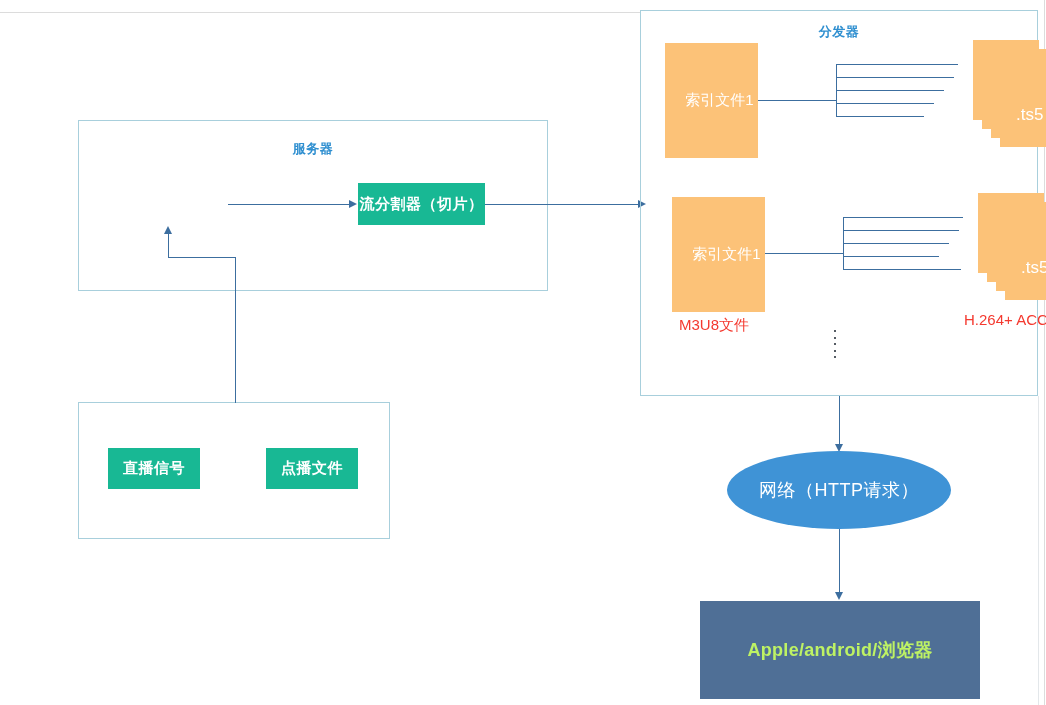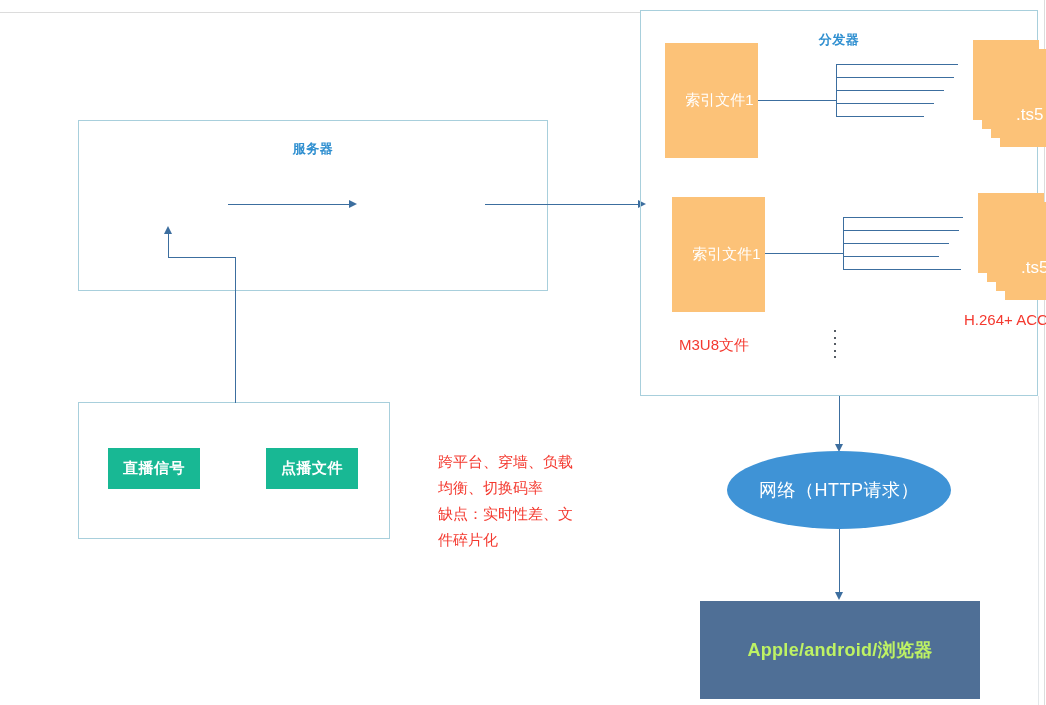--- a/index.html
+++ b/index.html
@@ -156,45 +156,42 @@
 <div id="canvas">
 
   <div class="rule" style="left:0;top:12px;width:640px;height:1px;"></div>
   <div class="rule" style="left:1044px;top:0;width:1px;height:705px;"></div>
   <div class="rule" style="left:1038px;top:396px;width:1px;height:309px;background:#e3e7ea;"></div>
 
   <div class="panel" style="left:78px;top:120px;width:470px;height:171px;"></div>
   <div class="panel-title" style="left:313px;top:140px;">服务器</div>
 
 
+  <div class="green-box" style="left:358px;top:183px;width:127px;height:42px;">流分割器（切片）</div>
 
   <div class="connector h" style="left:228px;top:204px;width:122px;"></div>
   <div class="arrowhead right" style="left:349px;top:200px;"></div>
 
   <div class="connector h" style="left:485px;top:204px;width:158px;"></div>
   <div class="arrowhead right" style="left:638px;top:200px;"></div>
 
   <div class="panel" style="left:78px;top:402px;width:312px;height:137px;"></div>
 
   <div class="green-box" style="left:266px;top:448px;width:92px;height:41px;">点播文件</div>
 
   <div class="green-box" style="left:108px;top:448px;width:92px;height:41px;">直播信号</div>
 
   <div class="connector v" style="left:235px;top:257px;height:146px;"></div>
   <div class="connector h" style="left:168px;top:257px;width:68px;"></div>
   <div class="connector v" style="left:168px;top:233px;height:25px;"></div>
   <div class="arrowhead up" style="left:164px;top:226px;"></div>
 
-  <div class="red-note" style="left:438px;top:449px;width:160px;">跨平台、穿墙、负载
-均衡、切换码率
-缺点：实时性差、文
-件碎片化</div>
 
   <div class="panel" style="left:640px;top:10px;width:398px;height:386px;"></div>
-  <div class="panel-title" style="left:839px;top:31px;">分发器</div>
+  <div class="panel-title" style="left:839px;top:23px;">分发器</div>
 
   <div class="orange-box" style="left:665px;top:43px;width:93px;height:115px;">索引文件1</div>
 
   <div class="seg-lines" style="left:758px;top:64px;width:200px;height:60px;">
     <div class="connector h" style="left:0;top:36px;width:78px;"></div>
     <div class="vline" style="left:78px;top:0;height:53px;"></div>
     <div class="hline" style="left:78px;top:0;width:122px;"></div>
     <div class="hline" style="left:78px;top:13px;width:118px;"></div>
     <div class="hline" style="left:78px;top:26px;width:108px;"></div>
     <div class="hline" style="left:78px;top:39px;width:98px;"></div>
@@ -223,21 +220,21 @@
 
   <div class="ts-stack" style="left:930px;top:193px;width:110px;height:110px;">
     <div class="sheet" style="left:0;top:0;width:66px;height:80px;"></div>
     <div class="sheet" style="left:9px;top:9px;width:66px;height:80px;"></div>
     <div class="sheet" style="left:18px;top:18px;width:66px;height:80px;"></div>
     <div class="sheet" style="left:27px;top:27px;width:66px;height:80px;"></div>
     <div class="ts-label" style="left:43px;top:65px;">.ts5</div>
   </div>
 
   <div class="red-label" style="left:964px;top:311px;">H.264+ ACC</div>
-  <div class="red-label" style="left:679px;top:336px;">M3U8文件</div>
+  <div class="red-label" style="left:679px;top:316px;">M3U8文件</div>
 
   <div class="vdots" style="left:833px;top:330px;width:4px;height:28px;">
     <i></i>
       <i></i>
       <i></i>
       <i></i>
       <i></i>
   </div>
 
   <div class="connector v" style="left:839px;top:396px;height:52px;"></div>

